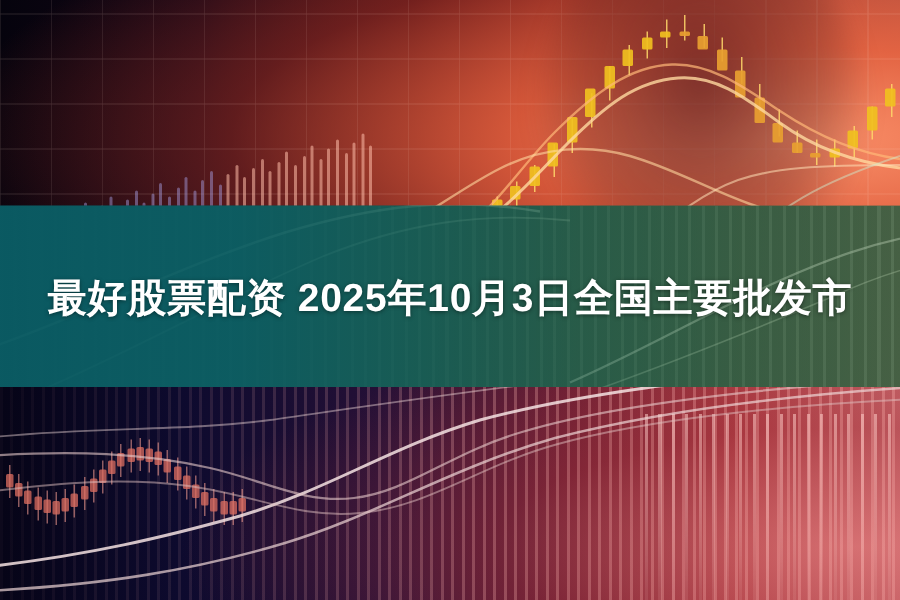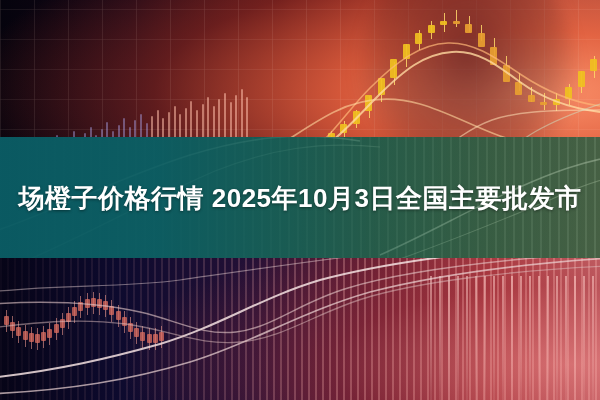--- a/index.html
+++ b/index.html
@@ -309,16 +309,16 @@
     <svg width="600" height="142" viewBox="0 0 600 142">
       <path d="M-10,120 C60,112 110,100 160,86 C220,68 260,40 320,22 C380,6 460,-6 610,-18" fill="none" stroke="#f4e2e2" stroke-width="2" opacity=".85"></path>
       <path d="M-10,136 C70,132 130,122 190,104 C250,86 300,54 370,34 C440,16 520,6 610,0" fill="none" stroke="#eed6d6" stroke-width="1.7" opacity=".7"></path>
       <path d="M-10,46 C50,42 96,44 140,54 C176,62 202,78 236,74 C272,70 300,44 348,30 C400,14 490,2 610,-6" fill="none" stroke="#e8cccc" stroke-width="1.5" opacity=".6"></path>
       <path d="M-10,70 C40,64 80,60 126,66 C170,72 200,88 240,84 C286,80 320,52 372,38 C430,22 520,12 610,8" fill="none" stroke="#dfc0c0" stroke-width="1.3" opacity=".5"></path>
       <path d="M-10,34 C60,26 120,30 180,22 C250,12 330,0 420,-10" fill="none" stroke="#f0dada" stroke-width="1.2" opacity=".45"></path>
     </svg>
   </div>
 
   <div id="title">
-    <div class="ln">场橙子价格行情 2025年10月3日全国主要批发市</div>
+    <div class="ln">最好股票配资 2025年10月3日全国主要批发市</div>
   </div>
 
 </div>
 
 </body></html>

